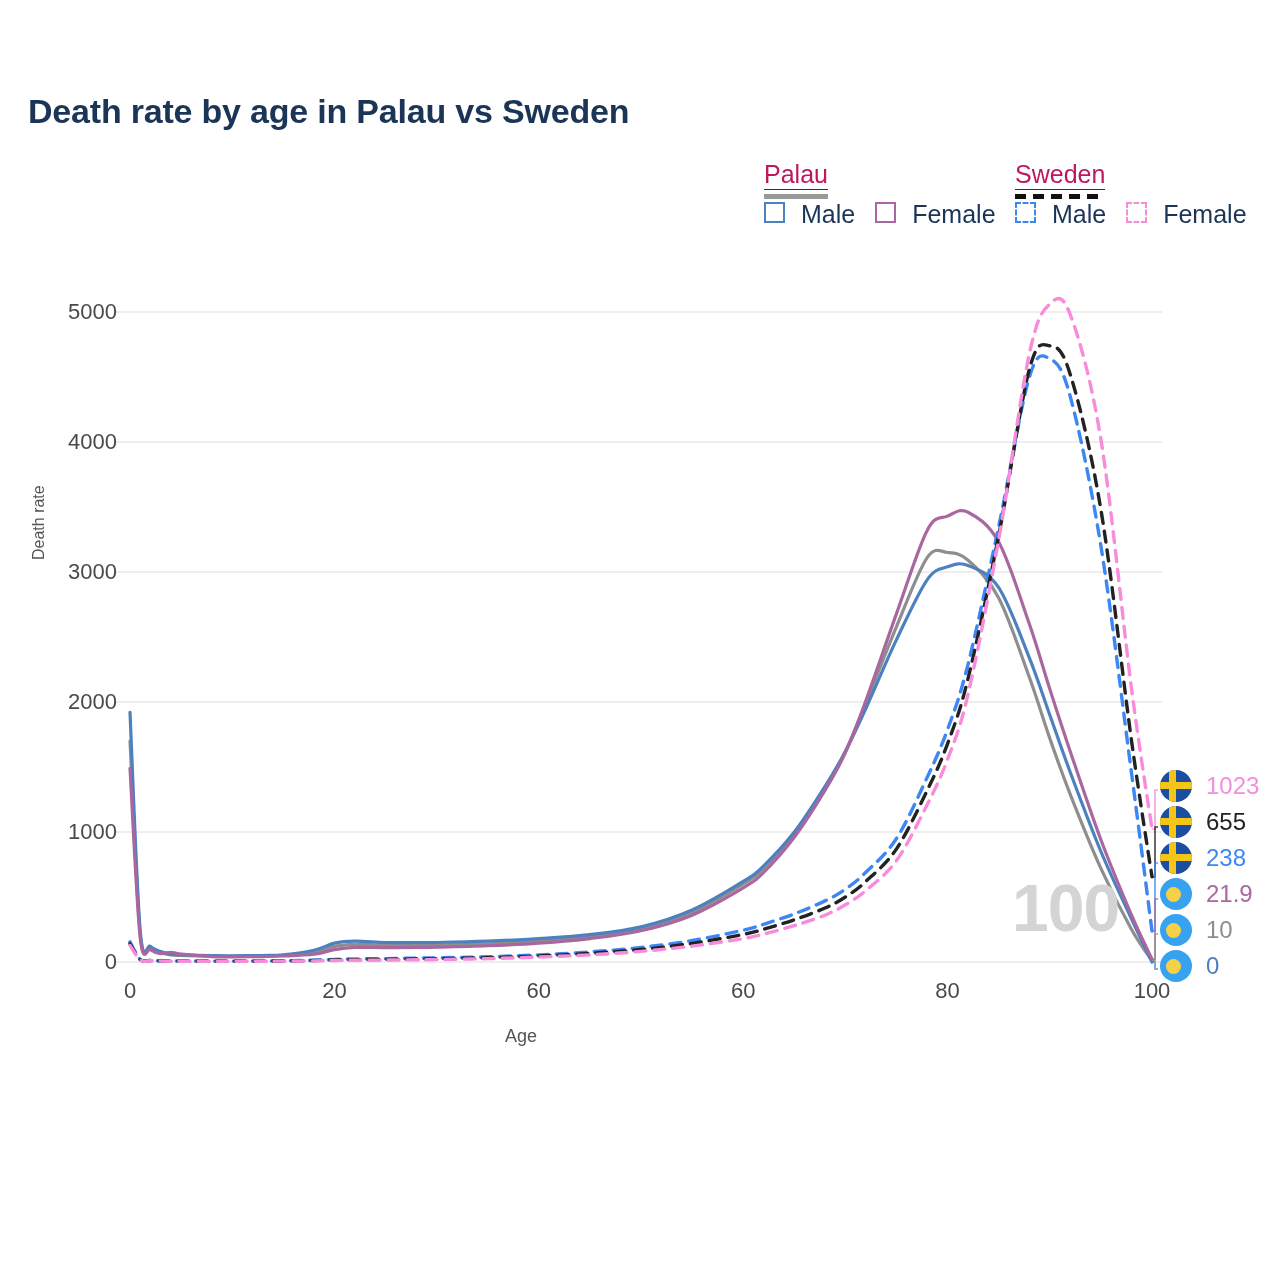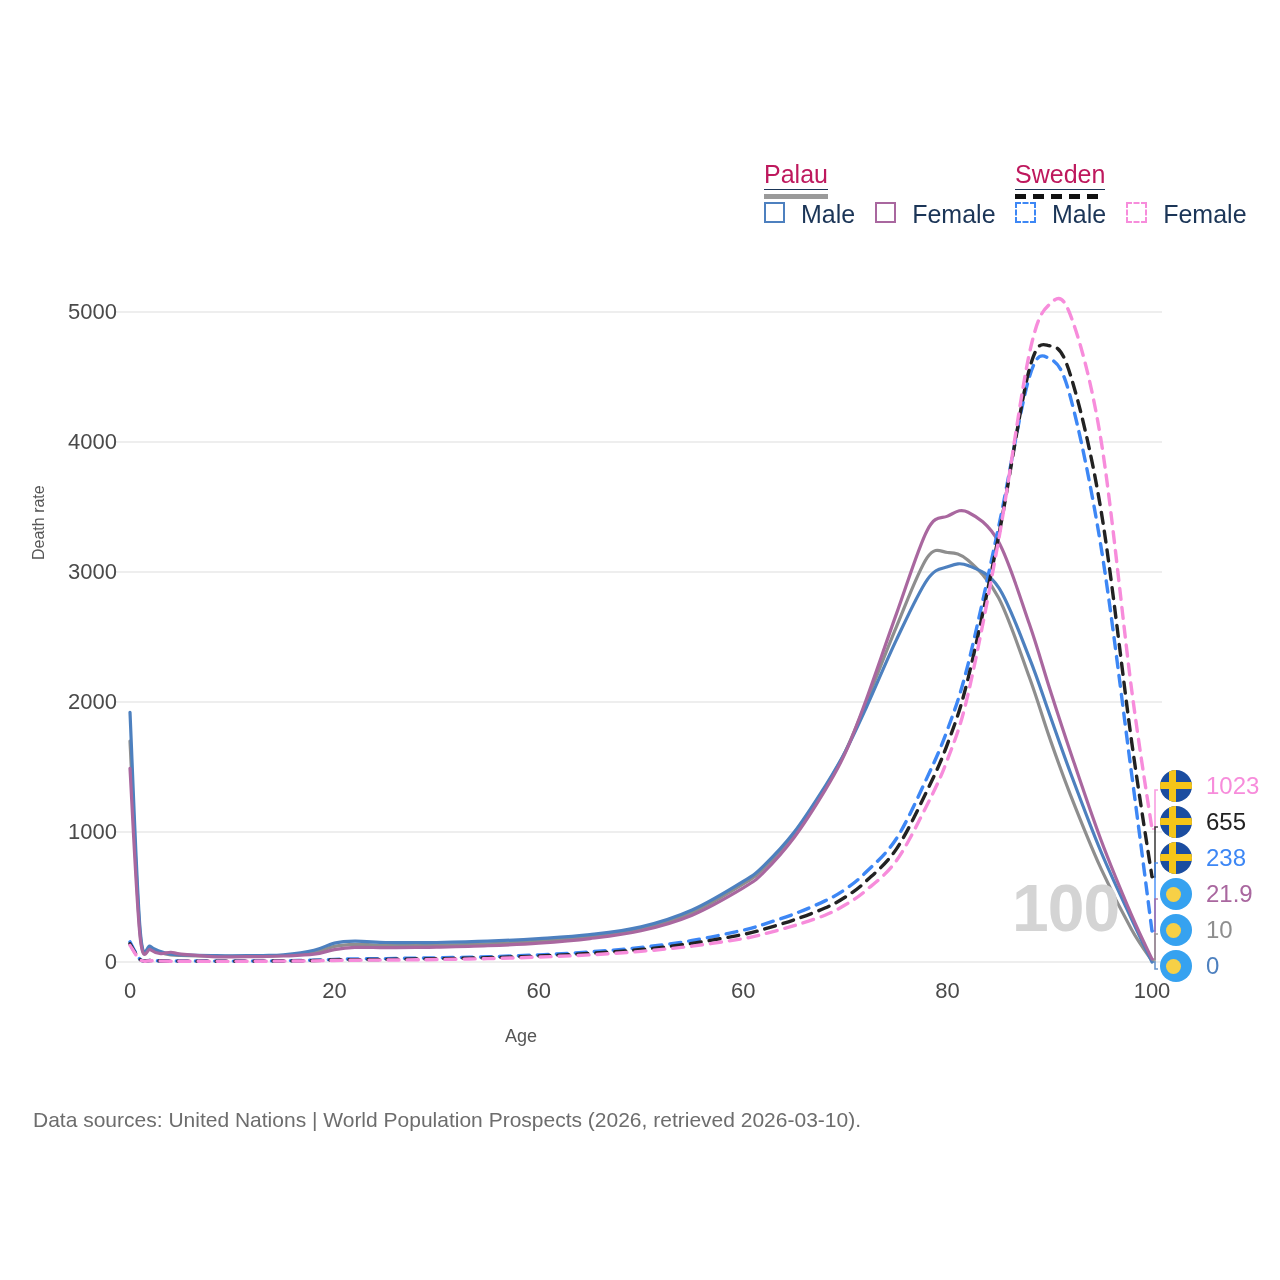--- a/index.html
+++ b/index.html
@@ -78,20 +78,21 @@
   .flag.sweden::after{content:"";position:absolute;left:9px;top:0;width:7px;height:32px;background:#f5c518;}
   .flag.palau{background:#36a2f0;}
   .flag.palau::after{content:"";position:absolute;left:6px;top:9px;width:15px;height:15px;border-radius:50%;background:#f7d046;}
   .endval{font-size:24px;line-height:24px;white-space:nowrap;}
 </style>
 </head>
 <body>
 
 <div id="chart-root">
 
+  <div class="title">Death rate by age in Palau vs Sweden</div>
 
   <div class="legend">
     <div class="legend-group palau">
       <div class="legend-country">Palau</div>
       <div class="legend-rule solid"></div>
     </div>
     <div class="legend-group sweden">
       <div class="legend-country">Sweden</div>
       <div class="legend-rule dashed"></div>
     </div>
@@ -195,14 +196,13 @@
       <div class="endlabel">
         <div class="flag palau"></div>
         <div class="endval" style="color: rgb(142, 142, 142);">10</div>
       </div>
       <div class="endlabel">
         <div class="flag palau"></div>
         <div class="endval" style="color: rgb(77, 128, 191);">0</div>
       </div>
     </div>
 
-  <div style="position:absolute;left:33px;top:1108px;font-size:21px;color:#6d6d6d;">Data sources: United Nations | World Population Prospects (2026, retrieved 2026-03-10).</div>
 </div>
 
 </body></html>

